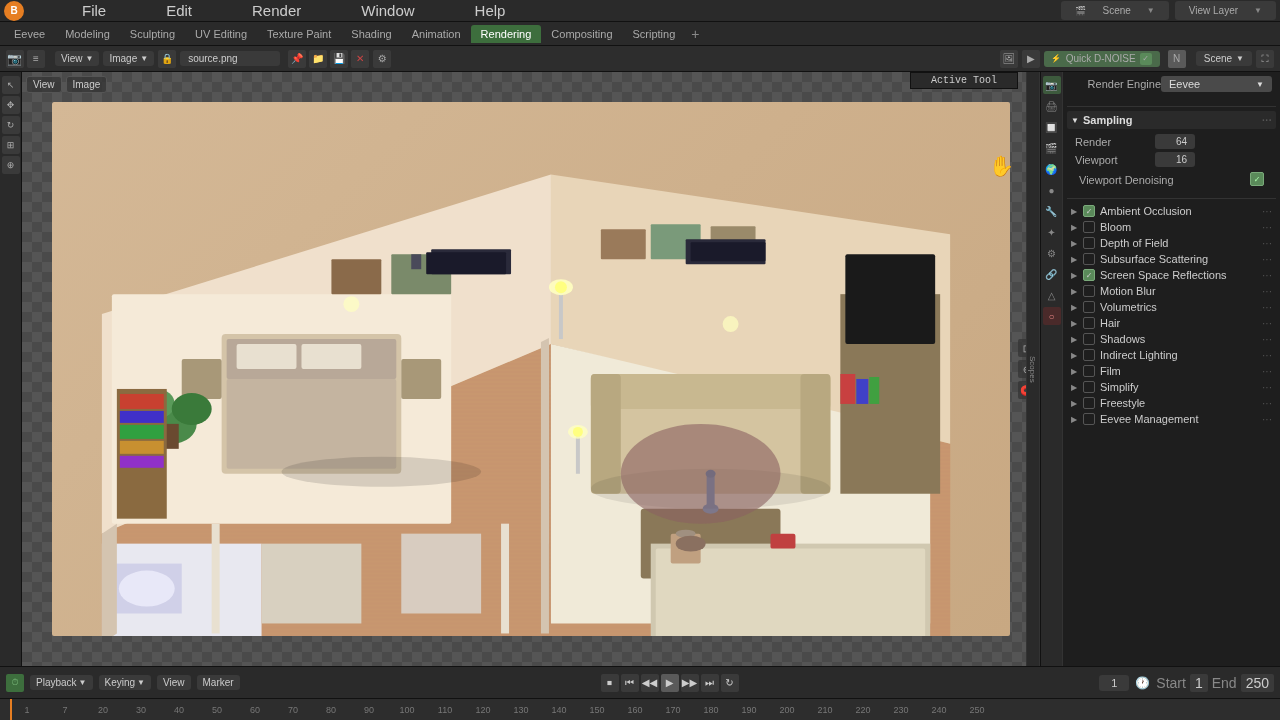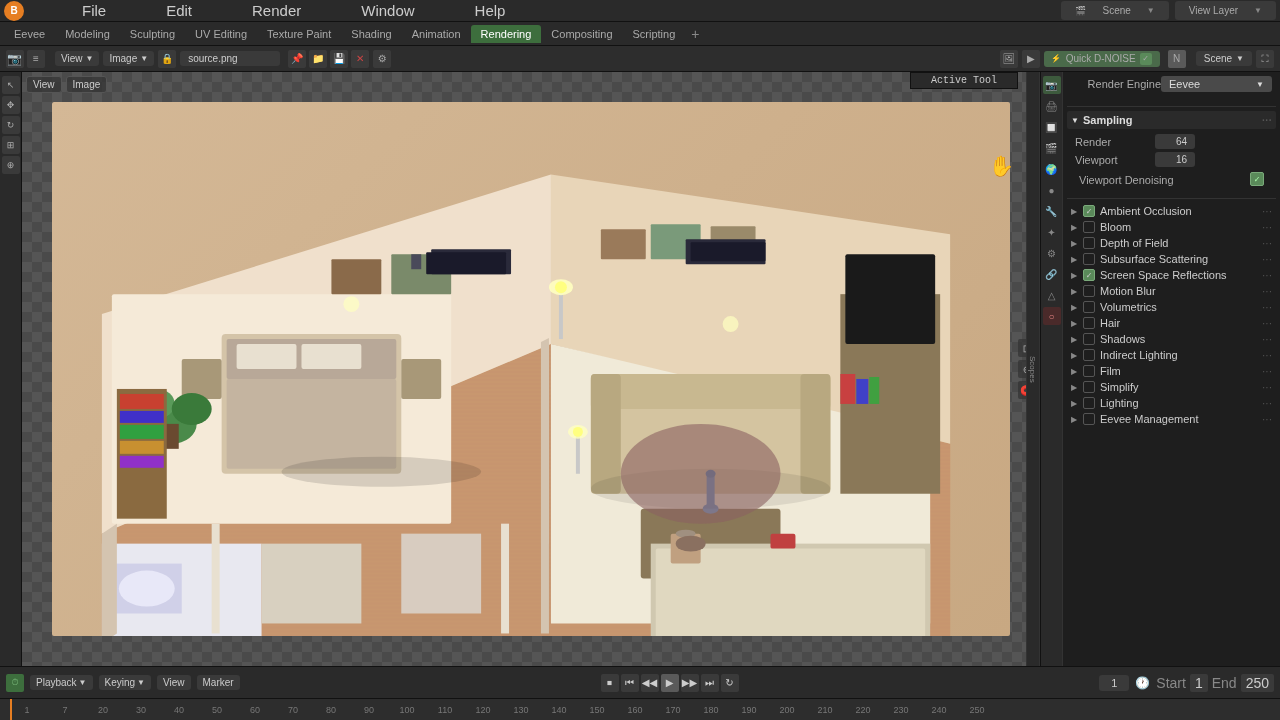--- a/index.html
+++ b/index.html
@@ -813,21 +813,21 @@
           </div>
           <div class="check-row">
             <span class="check-arrow">▶</span>
             <div class="check-box"></div>
             <span class="check-label">Simplify</span>
             <span class="check-dots">···</span>
           </div>
           <div class="check-row">
             <span class="check-arrow">▶</span>
             <div class="check-box"></div>
-            <span class="check-label">Lighting</span>
+            <span class="check-label">Freestyle</span>
             <span class="check-dots">···</span>
           </div>
           <div class="check-row">
             <span class="check-arrow">▶</span>
             <div class="check-box"></div>
             <span class="check-label">Eevee Management</span>
             <span class="check-dots">···</span>
           </div>
         </div>
     </div>

